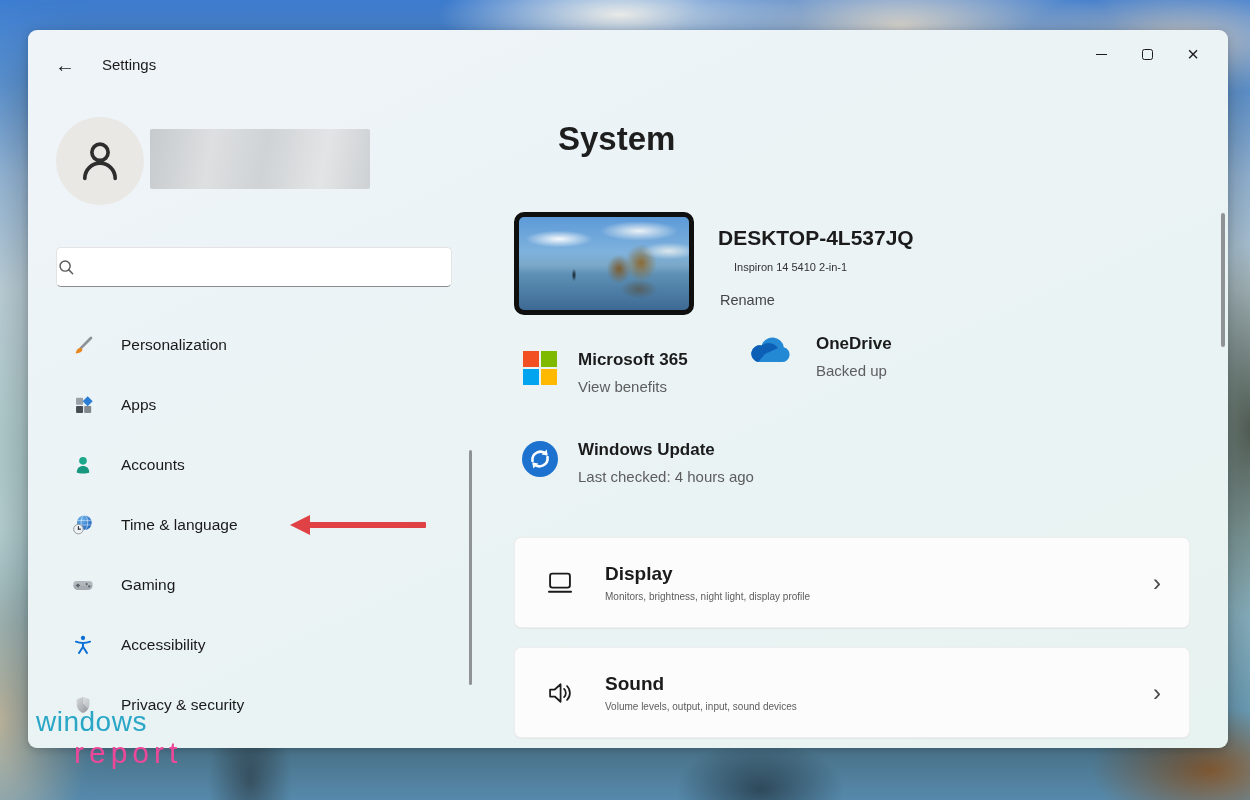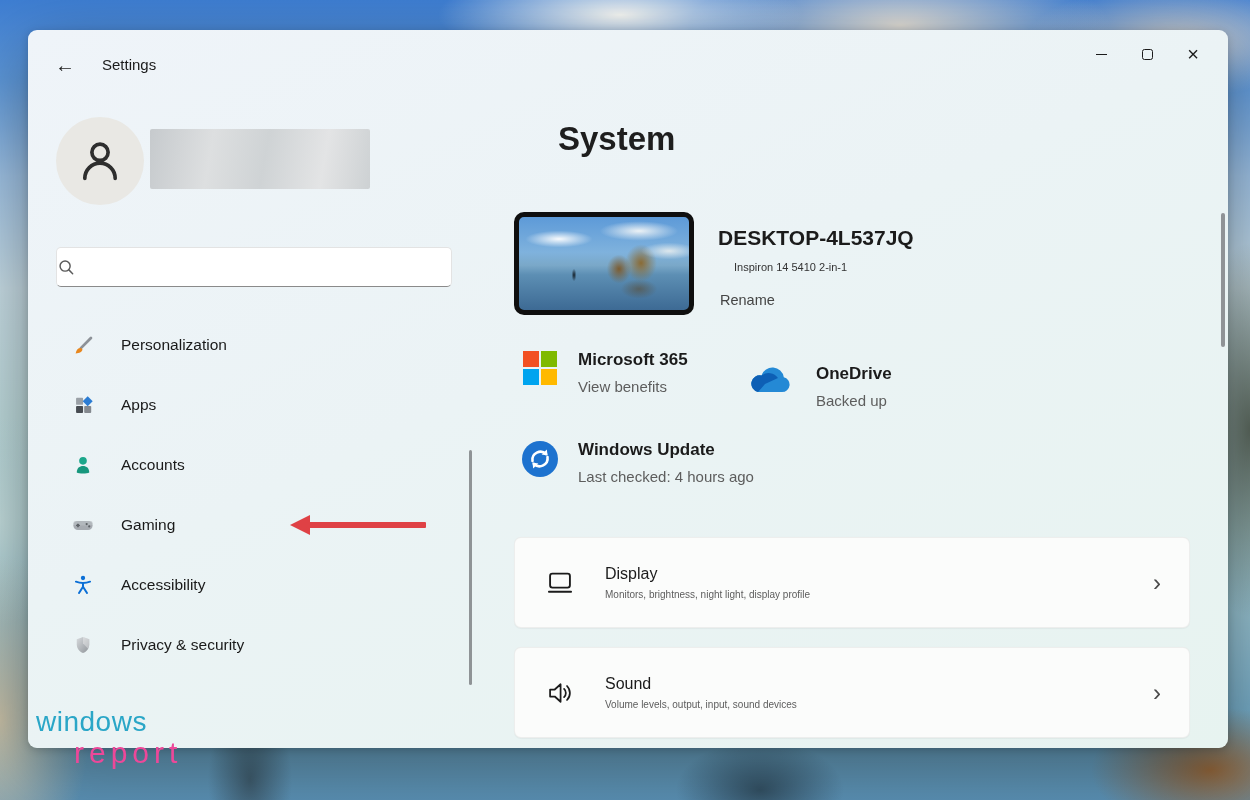--- a/index.html
+++ b/index.html
@@ -84,31 +84,31 @@
   }
   .device-name { position:absolute; left:690px; top:196px; font-size:21px; font-weight:700; color:#1b1b1b; }
   .device-model { position:absolute; left:706px; top:231px; font-size:11px; color:#333333; }
   .device-rename { position:absolute; left:692px; top:262px; font-size:14.5px; color:#454545; cursor:pointer; }
 
   .tile { position:absolute; display:flex; }
   .tile .ticon { width:40px; margin-right:18px; display:flex; align-items:flex-start; justify-content:center; }
   .tile .ttitle { font-size:17px; font-weight:700; color:#1b1b1b; margin-bottom:8px; }
   .tile .tsub { font-size:15px; color:#5d5d5d; }
   .tile.ms365 { left:492px; top:320px; }
-  .tile.onedrive { left:712px; top:334px; }
+  .tile.onedrive { left:712px; top:304px; }
   .tile.winupdate { left:492px; top:410px; }
 
   .card { position:absolute; left:486px; width:676px; height:91px;
     background:#fbfcfb; border:1px solid rgba(0,0,0,0.055); border-radius:7px;
     display:flex; align-items:center; cursor:pointer; box-shadow:0 0.5px 1px rgba(0,0,0,0.04); }
   .card.display { top:507px; }
   .card.sound { top:617px; }
   .card .cicon { width:30px; margin-left:30px; margin-right:30px; display:flex; justify-content:center; }
   .card .ctext { flex:1; }
-  .card .ctitle { font-size:16px; color:#1b1b1b; margin-bottom:6px; }
+  .card .ctitle { font-size:19px; color:#1b1b1b; margin-bottom:6px;font-weight:bold; }
   .card .csub { font-size:10px; color:#5d5d5d; }
   .card .chev { margin-right:28px; font-size:24px; color:#4a4a4a; font-weight:400; }
 
   .main-scroll { position:absolute; left:1193px; top:183px; width:4px; height:134px; background:#8f9396; border-radius:2px; }
 
   
   .watermark { position:absolute; left:36px; top:708px; z-index:10; line-height:1; }
   .wm1 { font-size:28px; font-weight:400; color:#2aa6c7; letter-spacing:0.5px; }
   .wm2 { font-size:30px; font-weight:400; color:#ec4899; letter-spacing:5px; margin-left:38px; margin-top:2px; }
 </style>
@@ -179,20 +179,39 @@
     <div class="nav-item">
       <span class="nicon">
         <svg width="20" height="20" viewBox="0 0 24 24">
           <circle cx="12" cy="7" r="4.6" fill="#1ca78b"></circle>
           <path d="M4.5 21 C4.5 15.8 7.8 13.2 12 13.2 C16.2 13.2 19.5 15.8 19.5 21 C17 22.6 7 22.6 4.5 21 Z" fill="#17977d"></path>
         </svg>
       </span>
       <span class="nlabel">Accounts</span>
     </div>
 
+    <div class="nav-item">
+      <span class="nicon">
+        <svg width="22" height="22" viewBox="0 0 24 24">
+          <defs>
+            <radialGradient id="gl" cx="35%" cy="30%" r="80%">
+              <stop offset="0%" stop-color="#6db3ec"></stop>
+                <stop offset="100%" stop-color="#1e62b8"></stop>
+            </radialGradient>
+          </defs>
+          <circle cx="13.5" cy="9.5" r="8" fill="url(#gl)"></circle>
+          <ellipse cx="13.5" cy="9.5" rx="3.6" ry="8" fill="none" stroke="rgba(255,255,255,0.55)" stroke-width="1"></ellipse>
+          <path d="M5.8 7 h15.4 M5.8 12 h15.4" stroke="rgba(255,255,255,0.5)" stroke-width="1" fill="none"></path>
+          <circle cx="7" cy="16.5" r="5.2" fill="#eef1f4" stroke="#8b9096" stroke-width="1"></circle>
+          <line x1="7" y1="16.5" x2="7" y2="13.8" stroke="#33373c" stroke-width="1.3" stroke-linecap="round"></line>
+          <line x1="7" y1="16.5" x2="9.2" y2="16.5" stroke="#33373c" stroke-width="1.3" stroke-linecap="round"></line>
+        </svg>
+      </span>
+      <span class="nlabel">Time &amp; language</span>
+    </div>
 
     <div class="nav-item">
       <span class="nicon">
         <svg width="22" height="22" viewBox="0 0 24 24">
           <rect x="1.5" y="7.5" width="21" height="10" rx="5" fill="#a6abb1"></rect>
           <rect x="1.5" y="7.5" width="21" height="5" rx="2.5" fill="#b8bdc2" opacity="0.7"></rect>
           <line x1="6.5" y1="12.5" x2="6.5" y2="12.5" stroke="#5d6267" stroke-width="3" stroke-linecap="round"></line>
           <path d="M5 12.5 h3 M6.5 11 v3" stroke="#5d6267" stroke-width="1.4" stroke-linecap="round"></path>
           <circle cx="16" cy="11" r="1.2" fill="#5d6267"></circle>
           <circle cx="18.8" cy="13.6" r="1.2" fill="#5d6267"></circle>

